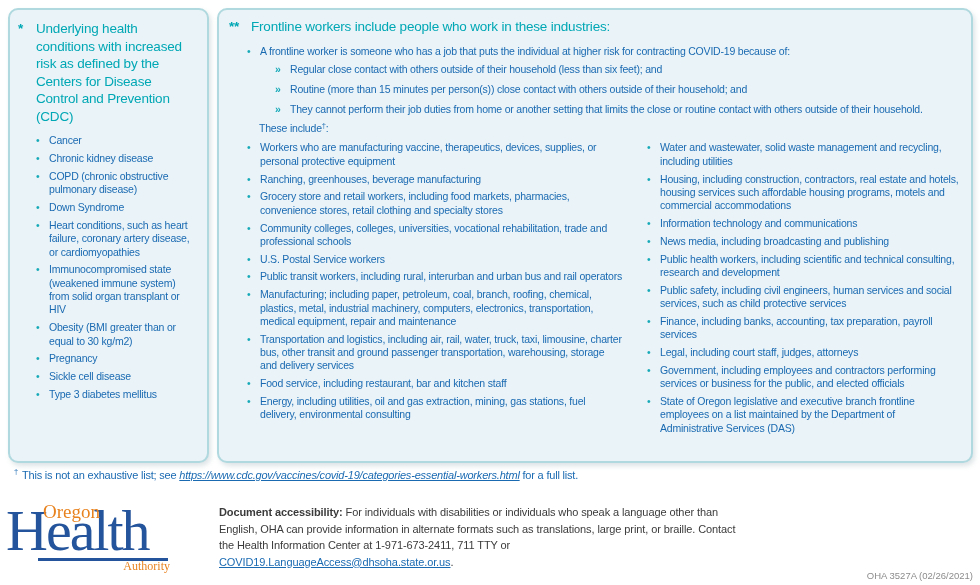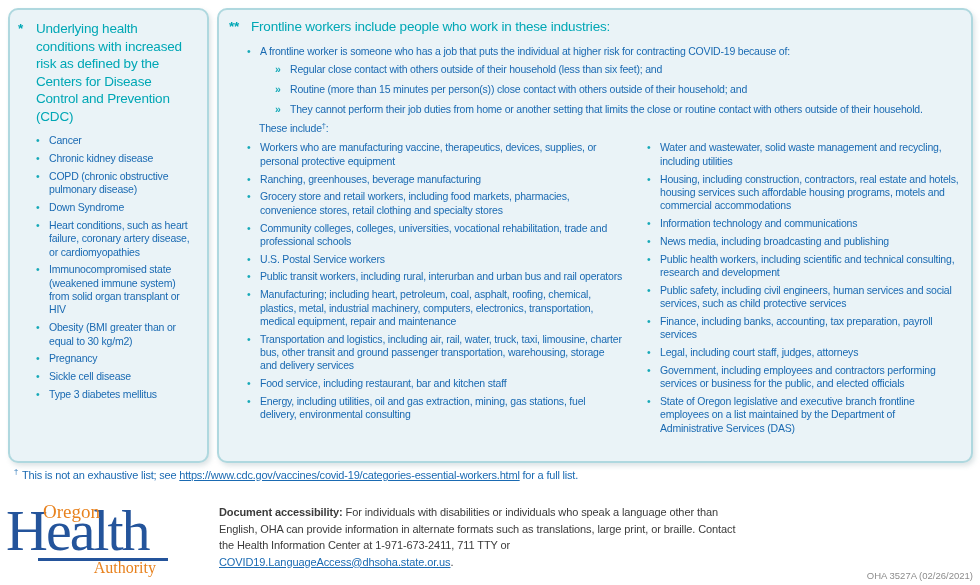--- a/index.html
+++ b/index.html
@@ -41,39 +41,39 @@
   }
   sup{font-size:7.5px;vertical-align:super;line-height:0;}
   .cols{display:flex;gap:24px;margin:7px 0 0 18px;}
   .col1{width:376px;flex:none;}
   .col2{flex:1;min-width:0;}
   .footnote{
     position:absolute;left:14px;top:469px;margin:0;
     font-size:11px;color:#1A6AB2;letter-spacing:-0.2px;
   }
   .footnote sup{margin-right:4px;}
-  .footnote a{color:#1A6AB2;text-decoration:underline;cursor:pointer;}
+  .footnote a{color:#1A6AB2;text-decoration:underline;cursor:pointer;font-style:italic;}
   
   .logo{
     position:absolute;left:6px;top:502px;width:164px;height:74px;
     font-family:"Liberation Serif","DejaVu Serif",serif;
     text-align:right;
   }
   .logo-health{
     position:absolute;left:0;top:0;font-size:58px;line-height:1;
     color:#24549B;letter-spacing:-2px;
   }
   .logo-oregon{
     position:absolute;left:37px;top:-1px;font-size:19px;color:#E8821E;
   }
   .logo-rule{
     position:absolute;left:32px;top:56px;width:130px;height:2.5px;background:#24549B;
   }
   .logo-authority{
-    position:absolute;right:14px;top:57px;font-size:16px;color:#E8821E;margin-left:36px;
+    position:absolute;right:0;top:57px;font-size:12px;color:#E8821E;margin-left:36px;
   }
   .access{
     position:absolute;left:203px;top:488px;width:522px;margin:16px;
     font-size:11px;line-height:1.5;color:#3B3B3B;letter-spacing:-0.1px;
   }
   .access b{font-weight:bold;}
   .access a{color:#1A6AB2;text-decoration:underline;cursor:pointer;}
   .doc-id{
     position:absolute;right:7px;top:570px;
     font-size:9.5px;color:#8C8C8C;
@@ -202,21 +202,21 @@
           <span>U.S. Postal Service workers</span>
         </li>
 
         <li class="item">
           <span class="dot">•</span>
           <span>Public transit workers, including rural, interurban and urban bus and rail operators</span>
         </li>
 
         <li class="item">
           <span class="dot">•</span>
-          <span>Manufacturing; including heart, petroleum, coal, asphalt, roofing, chemical, plastics, metal, industrial machinery, computers, electronics, transportation, medical equipment, repair and maintenance</span>
+          <span>Manufacturing; including paper, petroleum, coal, branch, roofing, chemical, plastics, metal, industrial machinery, computers, electronics, transportation, medical equipment, repair and maintenance</span>
         </li>
 
         <li class="item">
           <span class="dot">•</span>
           <span>Transportation and logistics, including air, rail, water, truck, taxi, limousine, charter bus, other transit and ground passenger transportation, warehousing, storage and delivery services</span>
         </li>
 
         <li class="item">
           <span class="dot">•</span>
           <span>Food service, including restaurant, bar and kitchen staff</span>

